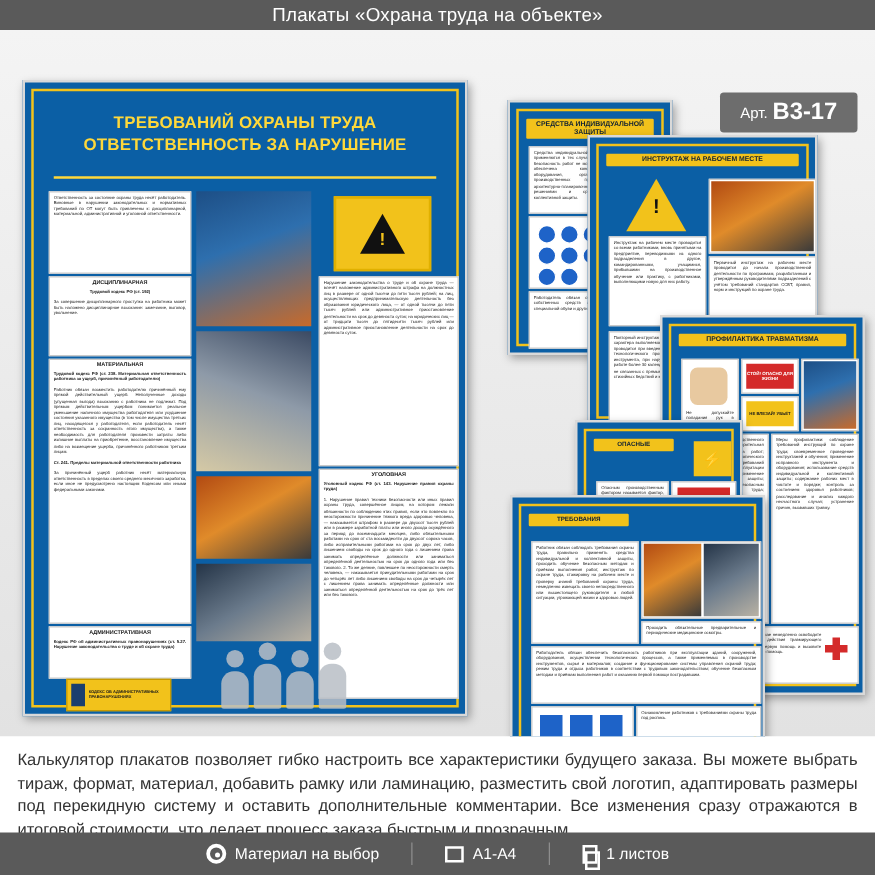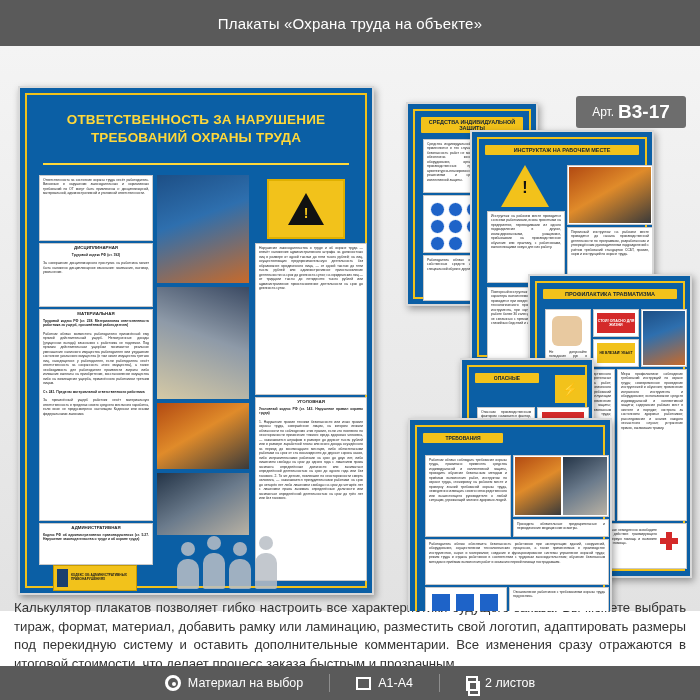--- a/index.html
+++ b/index.html
@@ -5,21 +5,21 @@
   html,body{margin:0;padding:0;}
   body{
     width:700px;height:700px;overflow:hidden;
     font-family:"Liberation Sans", sans-serif;
     background:#ffffff;color:#2b2b2b;
   }
   .page{position:relative;width:700px;height:700px;}
 
   
   .header{
-    height:46px;background:#5a5a5a;color:#ffffff;
+    height:24px;background:#5a5a5a;color:#ffffff;
     display:flex;align-items:center;justify-content:center;
     font-size:15px;letter-spacing:.2px;
   }
 
   
   .hero{
     position:relative;height:565px;
     background:linear-gradient(180deg,#f4f4f4 0%,#e9e9e9 60%,#e2e2e2 100%);
     overflow:hidden;
   }
@@ -277,22 +277,22 @@
         </div>
         <div class="card" style="left:92px;top:160px;width:98px;height:32px;">
           <div class="tiny">Ознакомление работников с требованиями охраны труда под роспись.</div>
         </div>
       </div>
     </div>
 
     <div class="poster poster-main">
       <div class="inner">
         <div class="pm-title">
+          <div>ТРЕБОВАНИЙ ОХРАНЫ ТРУДА</div>
           <div>ОТВЕТСТВЕННОСТЬ ЗА НАРУШЕНИЕ</div>
-          <div>ТРЕБОВАНИЙ ОХРАНЫ ТРУДА</div>
         </div>
         <div class="pm-rule"></div>
 
         <div class="card" style="left:12px;top:80px;width:112px;height:64px;">
           <div class="tiny">Ответственность за состояние охраны труда несёт работодатель. Виновные в нарушении законодательных и нормативных требований по ОТ могут быть привлечены к: дисциплинарной, материальной, административной и уголовной ответственности.</div>
         </div>
 
         <div class="card" style="left:12px;top:148px;width:112px;height:62px;">
           <div class="hd">ДИСЦИПЛИНАРНАЯ</div>
           <div class="tiny" style="text-align:center;font-weight:bold;">Трудовой кодекс РФ (ст. 192)</div>
@@ -357,17 +357,17 @@
       <span>Материал на выбор</span>
     </div>
     <div class="fsep"></div>
     <div class="fitem">
       <span class="frame"></span>
       <span>А1-А4</span>
     </div>
     <div class="fsep"></div>
     <div class="fitem">
       <span class="sheet"></span>
-      <span>2 листов</span>
+      <span>1 листов</span>
     </div>
   </div>
 
 </div>
 
 </body></html>

